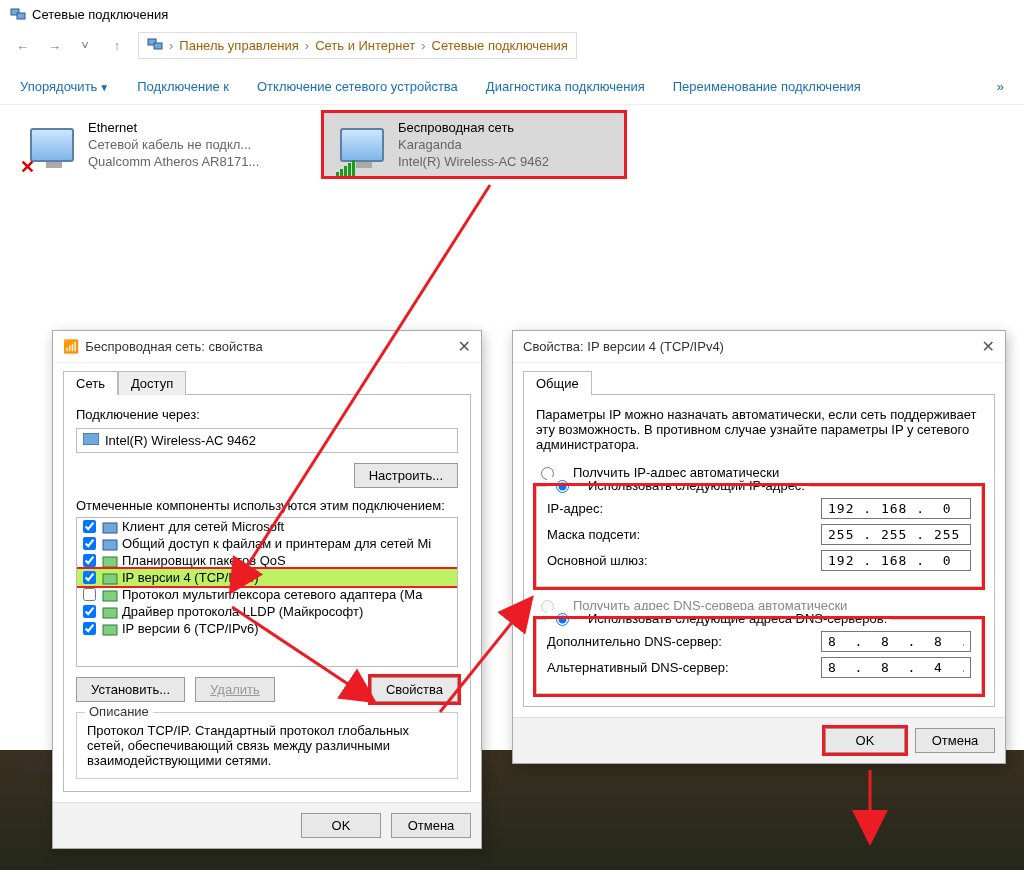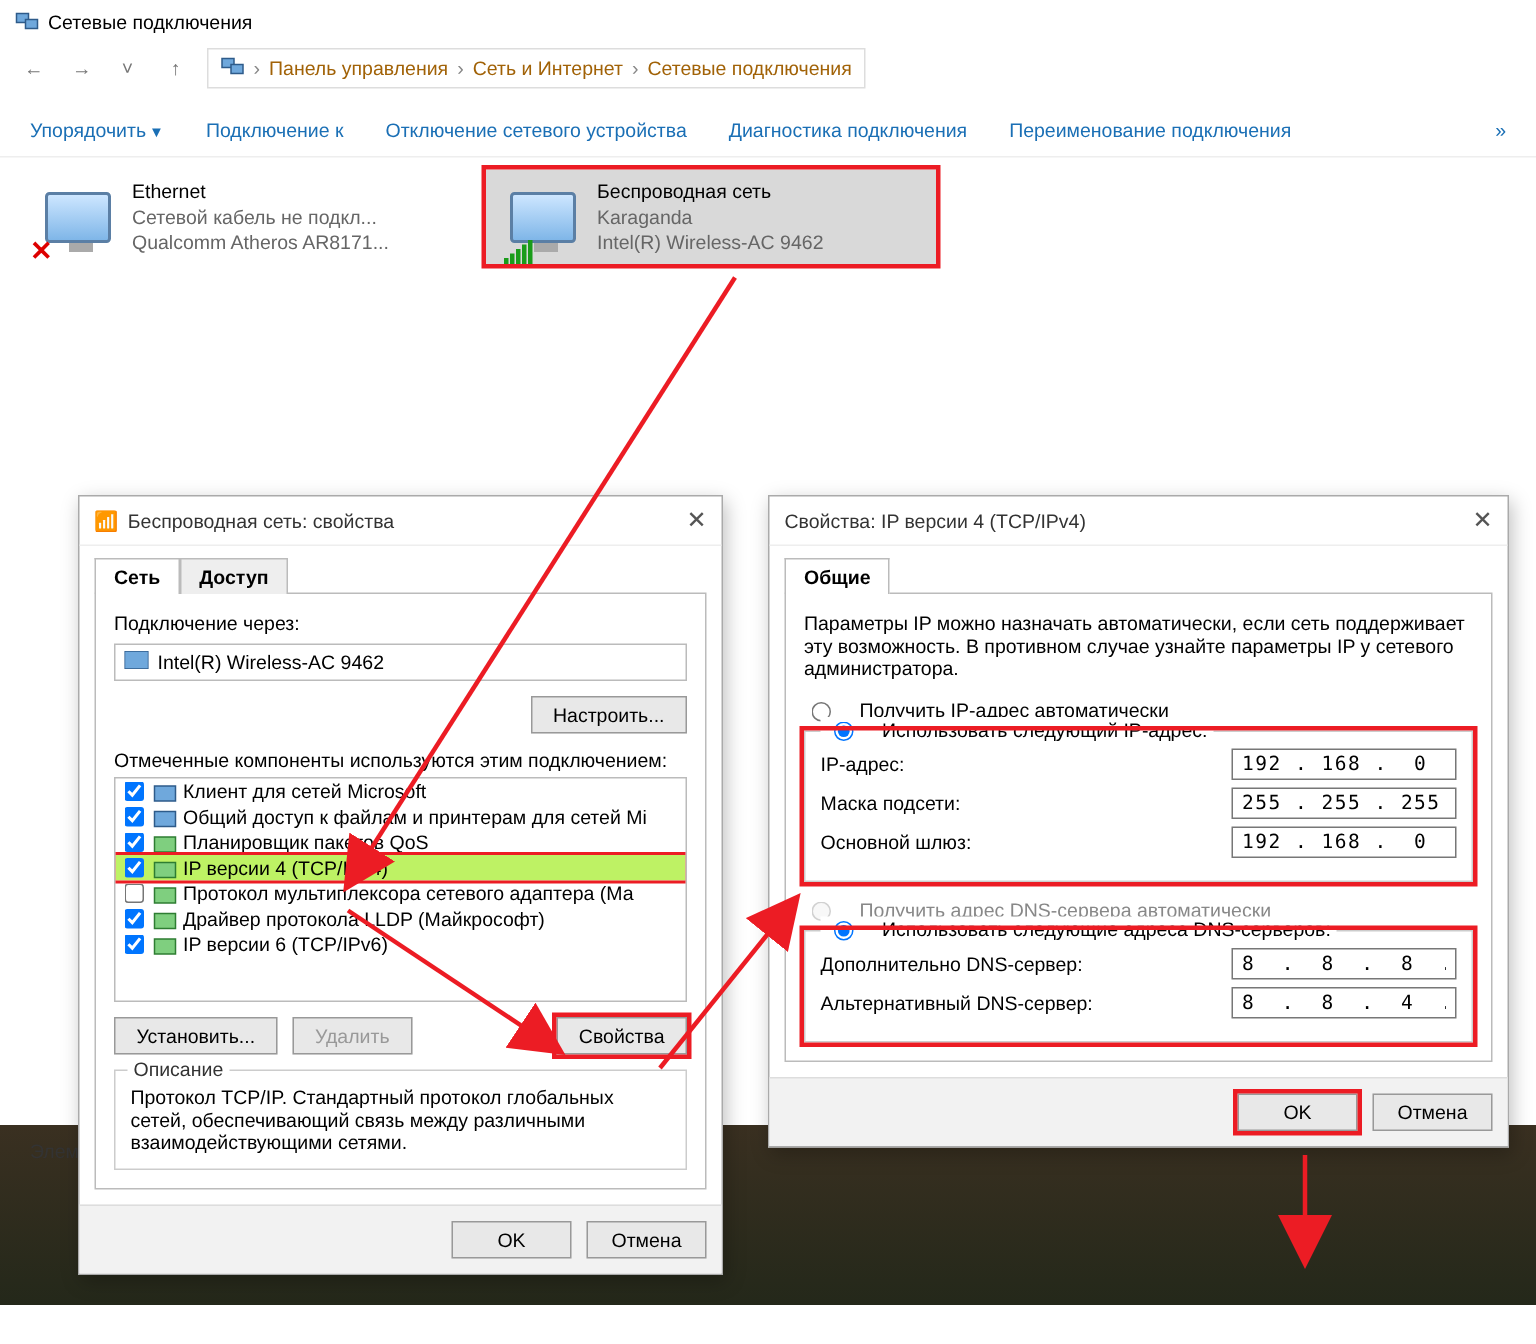--- a/index.html
+++ b/index.html
@@ -29,28 +29,28 @@
 
 .dlg { position: absolute; background: #fff; border: 1px solid #aaa; box-shadow: 2px 4px 12px rgba(0,0,0,0.25); }
 .dlg1 { left: 52px; top: 330px; width: 430px; }
 .dlg2 { left: 512px; top: 330px; width: 494px; }
 
 .dlg-title { display:flex; align-items:center; justify-content:space-between; padding: 6px 10px; border-bottom: 1px solid #eee; }
 .dlg-title .t { display:flex; gap:6px; align-items:center; color:#333; }
 .dlg-title .x { color:#555; font-size: 16px; cursor:pointer; }
 
 .tabs { display:flex; padding: 8px 10px 0 10px; }
-.tab { padding: 4px 12px; border:1px solid #bbb; border-bottom:none; background:#fff;font-weight:bold; }
+.tab { padding: 4px 12px; border:1px solid #bbb; border-bottom:none; background:#fff; }
 .tab.active { position: relative; z-index:2; }
 .tab.inactive { background:#eee; }
 .tabbody { margin: -1px 10px 10px 10px; border:1px solid #bbb; padding: 12px; }
 
 .field { border:1px solid #bbb; background:#fff; padding:4px 6px; display:flex; gap:6px; align-items:center; }
 .btn { border:1px solid #999; background:#e8e8e8; padding:4px 14px; cursor:pointer; }
-.btn:disabled { color:#999; }
+.btn:disabled { color:#999;text-decoration:underline; }
 
 .listbox { border:1px solid #bbb; height:150px; overflow:hidden; background:#fff; }
 .li { display:flex; align-items:center; gap:4px; padding:1px 4px; }
 .li input { margin:0 2px; }
 .li.hl { background:#bef264; outline:2px solid #ec1c24; }
 .proticon { width:16px; height:14px; display:inline-block; }
 
 .group { border:1px solid #ccc; padding:10px; margin-top:6px; position:relative; }
 .group > .gt { position:absolute; top:-9px; left:8px; background:#fff; padding:0 4px; color:#333; }
 

